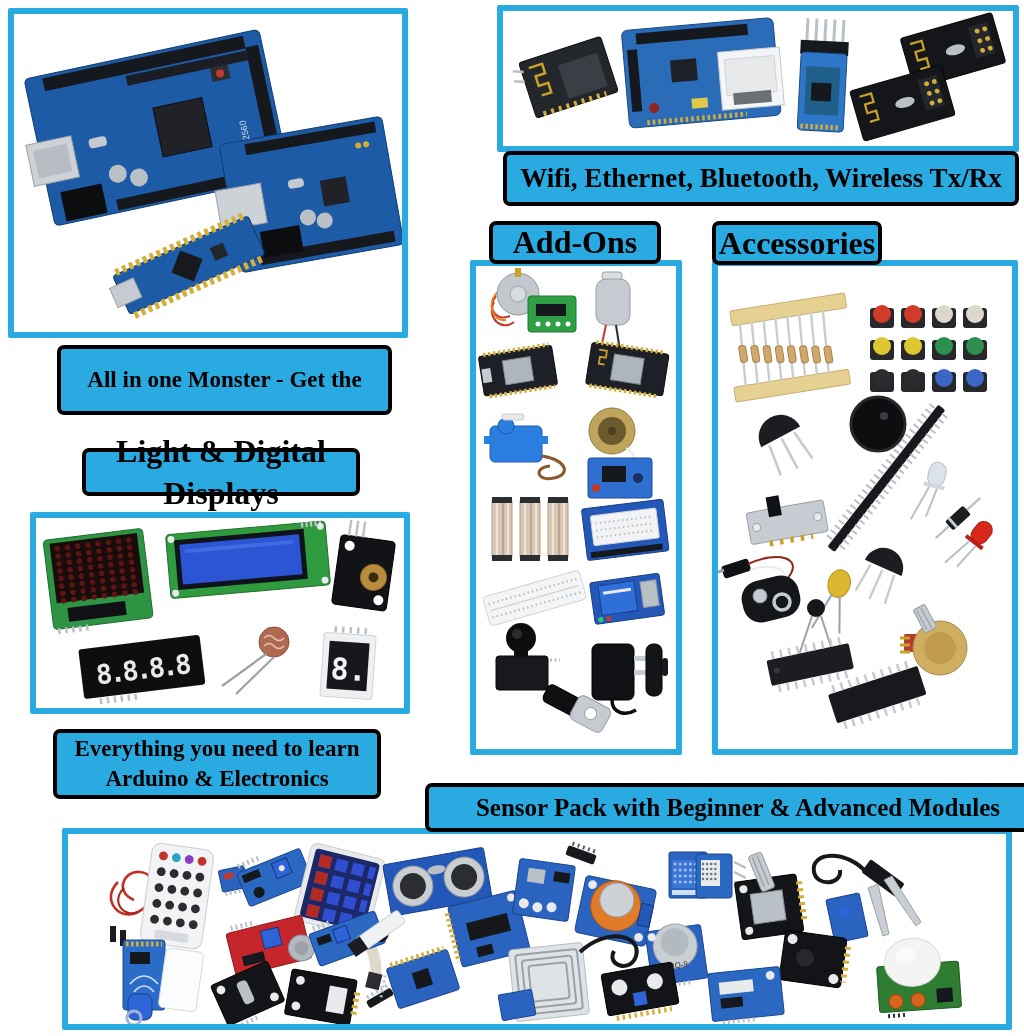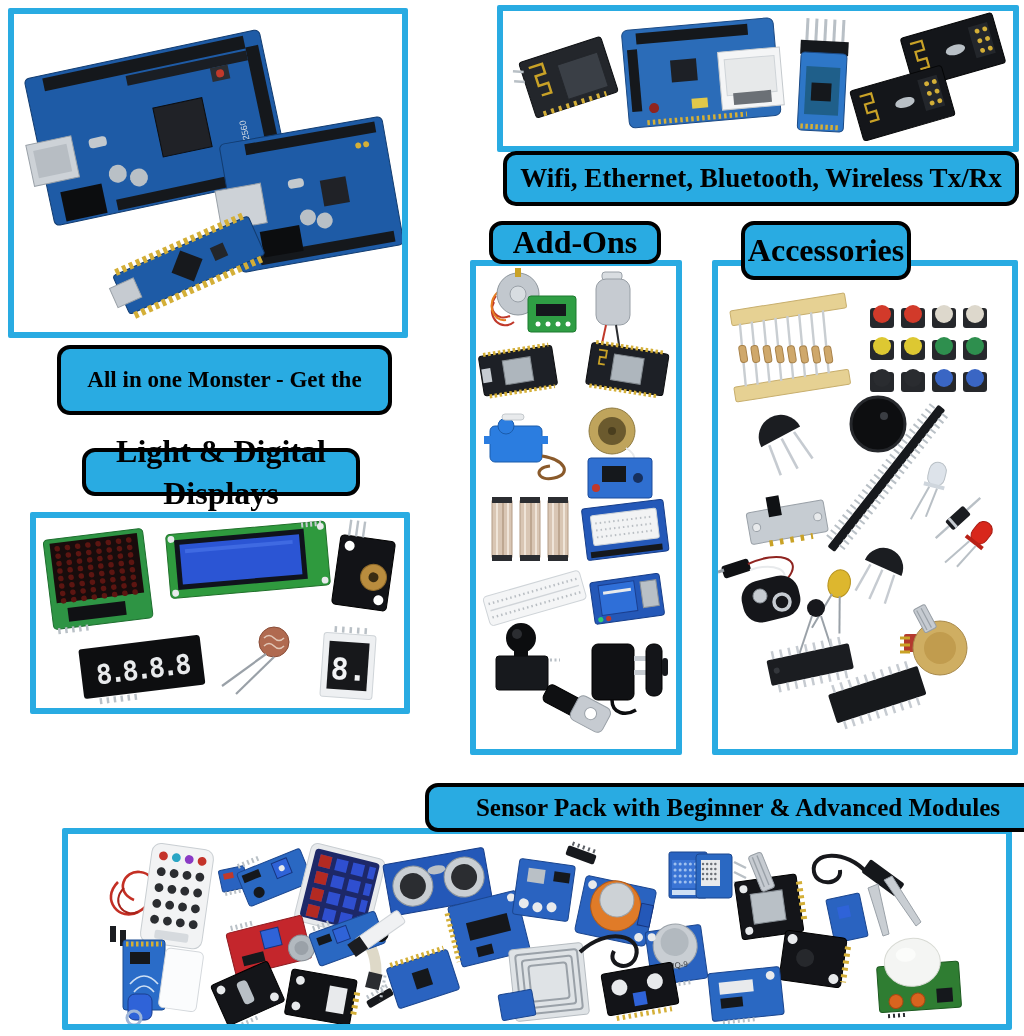--- a/index.html
+++ b/index.html
@@ -1,19 +1,19 @@
 <!DOCTYPE html>
 <html><head>
 <meta charset="utf-8">
 <style>
   html,body{margin:0;padding:0;background:#ffffff;}
   .canvas{position:relative;width:1024px;height:1036px;background:#ffffff;overflow:hidden;
           font-family:"Liberation Serif","DejaVu Serif",serif;}
   .photo-box{position:absolute;background:#ffffff;border:6px solid #29abe2;border-radius:2px;box-sizing:border-box;}
-  .label-box{position:absolute;background:#29abe2;border:4px solid #000;border-radius:13px;box-sizing:border-box;
+  .label-box{position:absolute;background:#29abe2;border:4px solid #000;border-radius:7px;box-sizing:border-box;
              display:flex;flex-direction:column;align-items:center;justify-content:center;
              font-weight:700;color:#000;text-align:center;line-height:1.32;z-index:2;}
   .nowrap{white-space:nowrap;}
   svg{display:block;}
   .f23{font-size:23px;}
   .f25{font-size:25px;}
   .f26{font-size:32px;}
   .f27{font-size:27px;}
 </style>
 </head>
@@ -263,21 +263,21 @@
         <rect x="186" y="392" width="6" height="18" rx="3" fill="#17191d"></rect>
       </g>
       <g transform="rotate(28 96 440)">
         <rect x="66" y="430" width="46" height="19" rx="5" fill="#0f1012" stroke="#000"></rect>
         <rect x="98" y="425" width="36" height="27" rx="6" fill="#c6cbd1" stroke="#979ea5"></rect>
         <circle cx="116" cy="438" r="6" fill="#fff" stroke="#9aa1a8"></circle>
       </g>
     </svg>
   </div>
 
-  <div class="label-box f26" style="left:741px;top:221px;width:170px;height:59px;">
+  <div class="label-box f26" style="left:712px;top:221px;width:170px;height:44px;">
     <span>Accessories</span>
   </div>
   <div class="photo-box" style="left:712px;top:260px;width:306px;height:495px;">
     <svg width="294" height="483" viewBox="0 0 294 483">
       <g transform="rotate(-9 72 80)">
         <rect x="18" y="36" width="116" height="15" rx="2" fill="#e6d193" stroke="#c7ae6d"></rect>
         <rect x="10" y="112" width="116" height="15" rx="2" fill="#e6d193" stroke="#c7ae6d"></rect>
         <g stroke="#c9ced2" stroke-width="2.4">
           <line x1="26" y1="50" x2="22" y2="113"></line>
             <line x1="38" y1="50" x2="34" y2="113"></line>
@@ -474,20 +474,24 @@
       </g>
       <g transform="rotate(4 312 148)">
         <rect x="286" y="116" width="52" height="64" rx="3" fill="#eef0f2" stroke="#cfd4d8"></rect>
         <rect x="292" y="124" width="40" height="48" fill="#17181b"></rect>
         <text x="313" y="162" text-anchor="middle" font-family="DejaVu Sans Mono,monospace" font-weight="bold" font-size="30" fill="#f2f3f5">8.</text>
         <line x1="296" y1="112" x2="330" y2="112" stroke="#b9c0c6" stroke-width="6" stroke-dasharray="2.5 5"></line>
       </g>
     </svg>
   </div>
 
+  <div class="label-box f23" style="left:53px;top:729px;width:328px;height:70px;">
+    <span>Everything you need to learn</span>
+    <span>Arduino &amp; Electronics</span>
+  </div>
 
   <div class="label-box f25" style="left:425px;top:783px;width:626px;height:49px;">
     <span>Sensor Pack with Beginner &amp; Advanced Modules</span>
   </div>
   <div class="photo-box" style="left:62px;top:828px;width:950px;height:202px;">
     <svg width="938" height="190" viewBox="0 0 938 190">
       <g>
         <path d="M50,48 c-18,18 2,40 20,30 c20,-10 22,-38 2,-40 c-16,-2 -26,20 -6,28" fill="none" stroke="#c42f24" stroke-width="2.6"></path>
         <path d="M56,54 c-14,14 0,30 14,24" fill="none" stroke="#a8231a" stroke-width="2"></path>
         <rect x="42" y="92" width="6" height="16" fill="#1b1d21"></rect>

